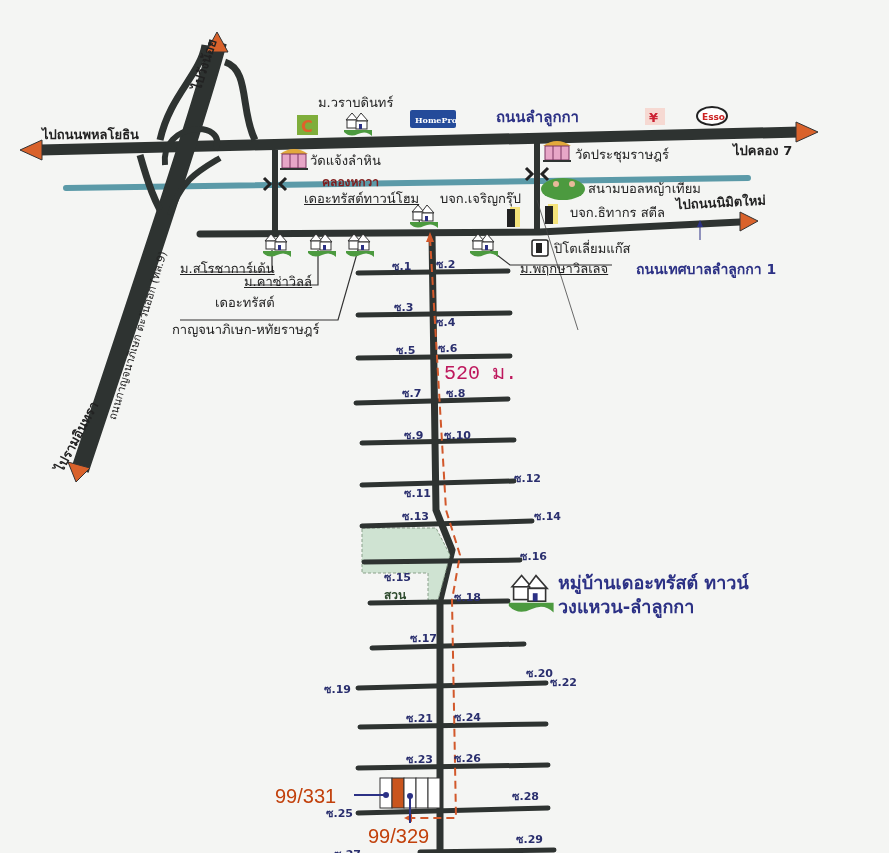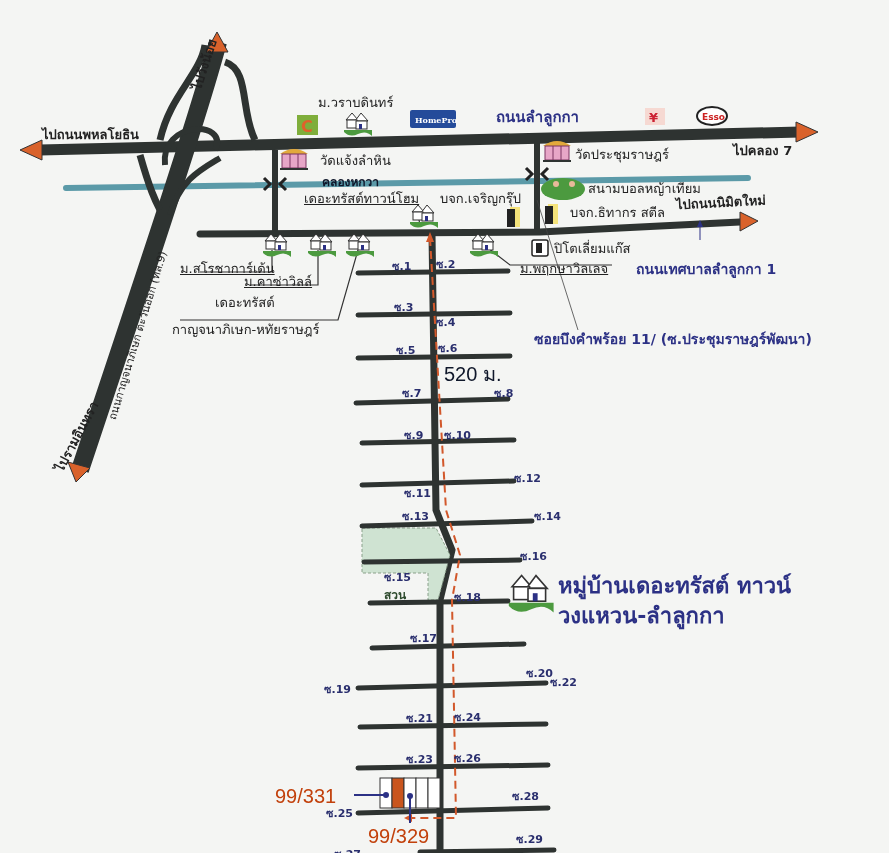--- a/index.html
+++ b/index.html
@@ -5,23 +5,23 @@
   html, body { margin:0; padding:0; background:#f4f5f3; }
   body { width:889px; height:853px; position:relative; overflow:hidden;
          font-family:"DejaVu Sans", sans-serif; }
   #map { position:absolute; left:0; top:0; width:889px; height:853px; }
   .lbl { position:absolute; white-space:nowrap; color:#222; font-size:13px; line-height:1; }
   .lbl.u { text-decoration:underline; }
   .soi { position:absolute; white-space:nowrap; color:#2a2f6e; font-size:11px; font-weight:bold; line-height:1; }
   .road-name { position:absolute; white-space:nowrap; color:#2c3185; font-size:14px; font-weight:bold; line-height:1; }
   .dir { position:absolute; white-space:nowrap; color:#222; font-size:13px; line-height:1; font-weight:bold;}
   .big { position:absolute; white-space:nowrap; color:#c2410c; font-size:20px; line-height:1; font-family:"Liberation Sans", sans-serif; }
-  .dist { position:absolute; white-space:nowrap; color:#0f172a; font-size:20px; line-height:1; font-family:Liberation Sans, sans-serif; }
-  .canal-lbl { position:absolute; white-space:nowrap; color:#0f172a; font-size:12px; font-weight:bold; line-height:1; }
-  .estate { position:absolute; white-space:nowrap; color:#2c3185; font-size:22px; font-weight:bold; line-height:1.35; }
+  .dist { position:absolute; white-space:nowrap; color:#be185d; font-size:20px; line-height:1; font-family:Liberation Mono, monospace; }
+  .canal-lbl { position:absolute; white-space:nowrap; color:#7f1d1d; font-size:12px; font-weight:bold; line-height:1; }
+  .estate { position:absolute; white-space:nowrap; color:#2c3185; font-size:18px; font-weight:bold; line-height:1.35; }
   .park-lbl { position:absolute; white-space:nowrap; color:#2d4a2d; font-size:12px; font-weight:bold;margin-top:44px; }
 </style>
 </head>
 <body>
 
 <div id="map">
 <svg width="889" height="853" viewBox="0 0 889 853">
   <defs>
     <g id="house">
       <path d="M-12,10 q6,6 14,2 q8,-4 14,2 v-6 h-28z" fill="#4c9a3f"></path>
@@ -166,26 +166,25 @@
 <div class="dir" style="left:178px;top:58px;transform:rotate(-72deg);">ไปวังน้อย</div>
 <div class="dir" style="left:42px;top:128px;">ไปถนนพหลโยธิน</div>
 <div class="dir" style="left:733px;top:144px;">ไปคลอง 7</div>
 <div class="dir" style="left:676px;top:196px;transform:rotate(-3deg);">ไปถนนนิมิตใหม่</div>
 <div class="dir" style="left:38px;top:430px;transform:rotate(-62deg);">ไปรามอินทรา</div>
 
 
 <div class="road-name" style="left:496px;top:110px;font-size:15px;">ถนนลำลูกกา</div>
 <div class="road-name" style="left:636px;top:262px;">ถนนเทศบาลลำลูกกา 1</div>
 <div class="lbl" style="left:50px;top:330px;font-size:11px;transform:rotate(-73deg);">ถนนกาญจนาภิเษก ตะวันออก (ทล.9)</div>
-<div class="road-name" style="left:534px;top:332px;">ซอยบึงคำพร้อย 11/ (ซ.ประชุมราษฎร์พัฒนา)</div>
 <div class="canal-lbl" style="left:322px;top:176px;">คลองหกวา</div>
 
 
 <div class="lbl" style="left:318px;top:96px;">ม.วราบดินทร์</div>
-<div class="lbl" style="left:320px;top:154px;">วัดแจ้งลำหิน</div>
+<div class="lbl" style="left:310px;top:154px;">วัดแจ้งลำหิน</div>
 <div class="lbl" style="left:575px;top:148px;">วัดประชุมราษฎร์</div>
 <div class="lbl u" style="left:304px;top:192px;">เดอะทรัสต์ทาวน์โฮม</div>
 <div class="lbl" style="left:440px;top:192px;">บจก.เจริญกรุ๊ป</div>
 <div class="lbl" style="left:588px;top:182px;">สนามบอลหญ้าเทียม</div>
 <div class="lbl" style="left:570px;top:206px;">บจก.ธิทากร สตีล</div>
 <div class="lbl" style="left:554px;top:242px;">ปิโตเลี่ยมแก๊ส</div>
 <div class="lbl u" style="left:180px;top:262px;text-decoration:underline;">ม.สโรชาการ์เด้น</div>
 <div class="lbl u" style="left:244px;top:275px;">ม.คาซ่าวิลล์</div>
 <div class="lbl" style="left:215px;top:296px;">เดอะทรัสต์</div>
 <div class="lbl" style="left:172px;top:323px;">กาญจนาภิเษก-หทัยราษฎร์</div>
@@ -206,21 +205,21 @@
 <div class="big" style="left:368px;top:826px;">99/329</div>
 
 
 <div class="soi" style="left:392px;top:261px;">ซ.1</div>
 <div class="soi" style="left:436px;top:259px;">ซ.2</div>
 <div class="soi" style="left:394px;top:302px;">ซ.3</div>
 <div class="soi" style="left:436px;top:317px;">ซ.4</div>
 <div class="soi" style="left:396px;top:345px;">ซ.5</div>
 <div class="soi" style="left:438px;top:343px;">ซ.6</div>
 <div class="soi" style="left:402px;top:388px;">ซ.7</div>
-<div class="soi" style="left:446px;top:388px;margin-left:48px;">ซ.8</div>
+<div class="soi" style="left:446px;top:388px;">ซ.8</div>
 <div class="soi" style="left:404px;top:430px;">ซ.9</div>
 <div class="soi" style="left:444px;top:430px;">ซ.10</div>
 <div class="soi" style="left:404px;top:488px;">ซ.11</div>
 <div class="soi" style="left:514px;top:473px;">ซ.12</div>
 <div class="soi" style="left:402px;top:511px;">ซ.13</div>
 <div class="soi" style="left:534px;top:511px;">ซ.14</div>
 <div class="soi" style="left:384px;top:572px;">ซ.15</div>
 <div class="soi" style="left:520px;top:551px;">ซ.16</div>
 <div class="soi" style="left:410px;top:633px;">ซ.17</div>
 <div class="soi" style="left:454px;top:592px;">ซ.18</div>

